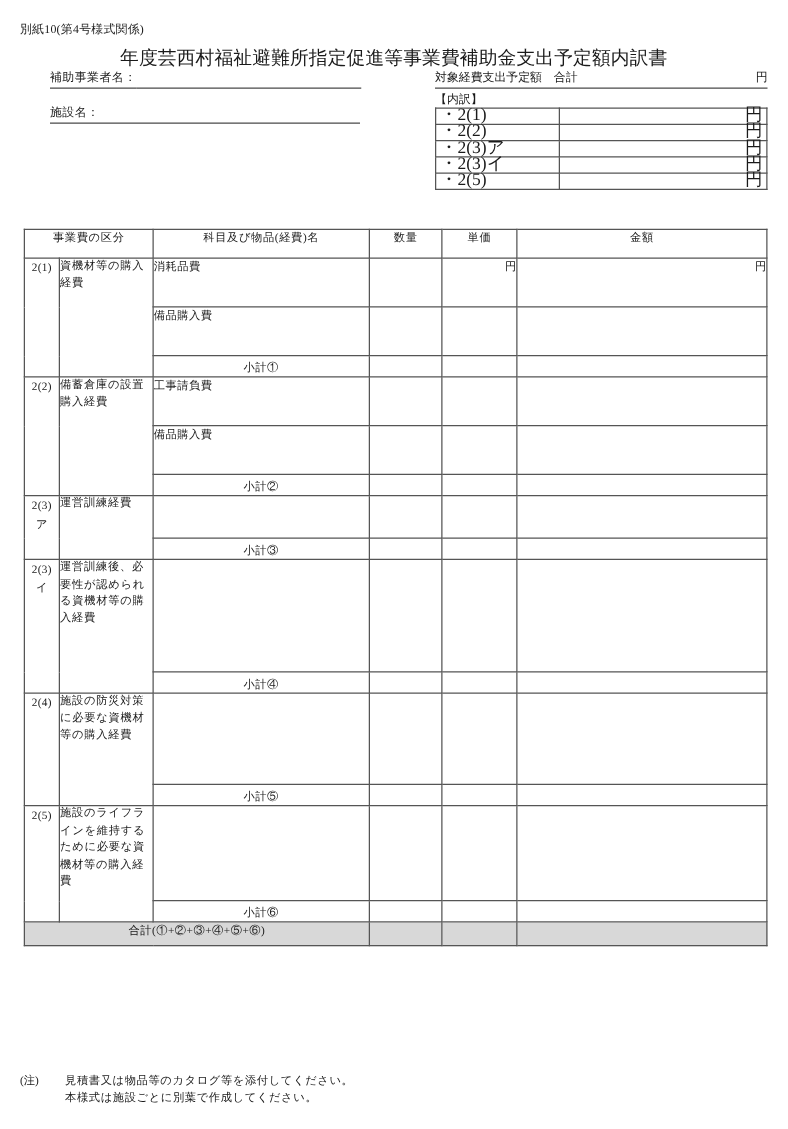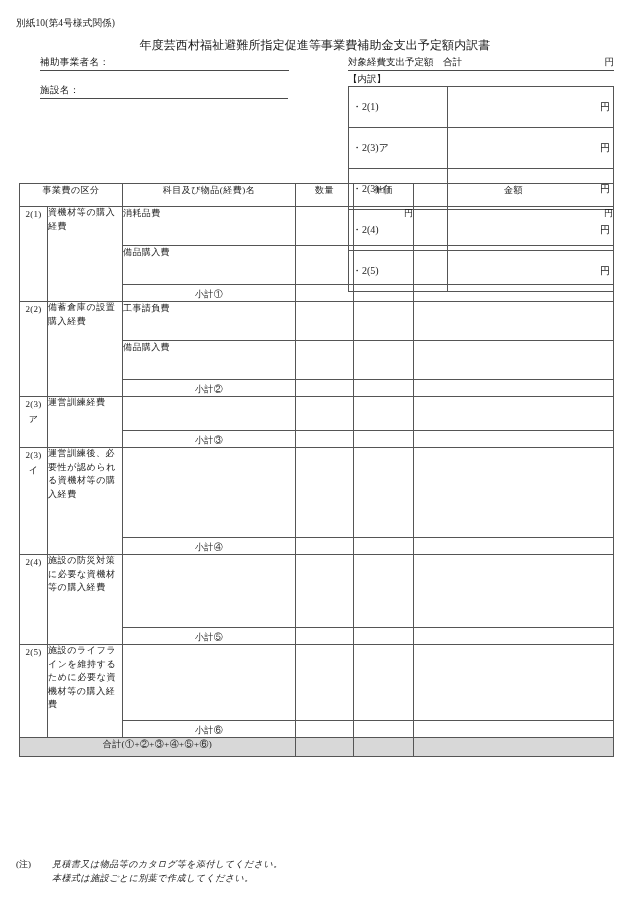--- a/index.html
+++ b/index.html
@@ -31,21 +31,21 @@
     font-size: 9.5px;
     letter-spacing: 0.2px;
     white-space: nowrap;
   }
   .main-title {
     position: absolute;
     left: 0;
     top: 37px;
     width: 630px;
     text-align: center;
-    font-size: 12px;
+    font-size: 15px;
     letter-spacing: 0.1px;
     white-space: nowrap;
   }
 
   
   .field-row {
     position: absolute;
     display: flex;
     align-items: flex-end;
     white-space: nowrap;
@@ -92,22 +92,22 @@
     position: absolute;
     left: 348px;
     top: 86px;
     width: 266px;
     border-collapse: collapse;
     table-layout: fixed;
   }
   table.breakdown td {
     border: 1px solid #555;
     height: 12px;
-    font-size: 10px;
-    padding: 14px 3px;
+    font-size: 14px;
+    padding: 0 3px;
     line-height: 12px;
   }
   table.breakdown td.bd-name { width: 92px; text-align: left; }
   table.breakdown td.bd-val  { text-align: right; }
 
   
   table.main {
     position: absolute;
     left: 19px;
     top: 183px;
@@ -195,21 +195,20 @@
   }
   .notes .n-mark {
     display: inline-block;
     width: 36px;
     vertical-align: top;
   }
   .notes .n-body {
     display: inline-block;
     vertical-align: top;
     letter-spacing: 0.5px;
-    font-style: italic;
   }
 </style>
 </head>
 <body>
 
 <div class="page">
 
   <div class="form-no">別紙10(第4号様式関係)</div>
 
   <div class="main-title">年度芸西村福祉避難所指定促進等事業費補助金支出予定額内訳書</div>
@@ -231,29 +230,29 @@
 
   <div class="breakdown-label">【内訳】</div>
 
   <table class="breakdown">
     <tbody>
       <tr>
         <td class="bd-name">・2(1)</td>
         <td class="bd-val">円</td>
       </tr>
       <tr>
+        <td class="bd-name">・2(2)</td>
+        <td class="bd-val">円</td>
+      </tr>
+      <tr>
         <td class="bd-name">・2(3)ア</td>
         <td class="bd-val">円</td>
       </tr>
       <tr>
         <td class="bd-name">・2(3)イ</td>
-        <td class="bd-val">円</td>
-      </tr>
-      <tr>
-        <td class="bd-name">・2(4)</td>
         <td class="bd-val">円</td>
       </tr>
       <tr>
         <td class="bd-name">・2(5)</td>
         <td class="bd-val">円</td>
       </tr>
     </tbody>
   </table>
 
   <table class="main">

